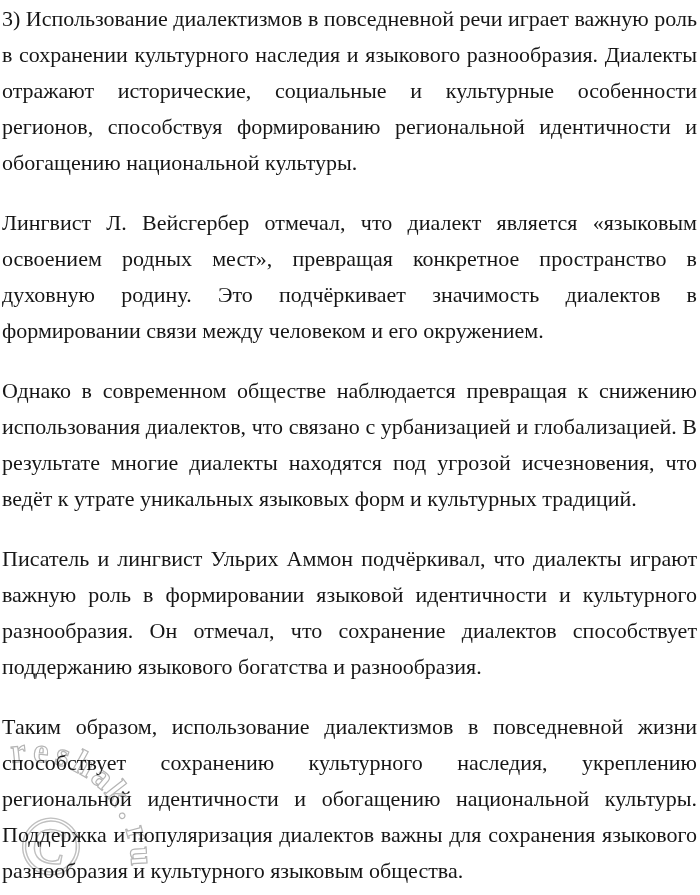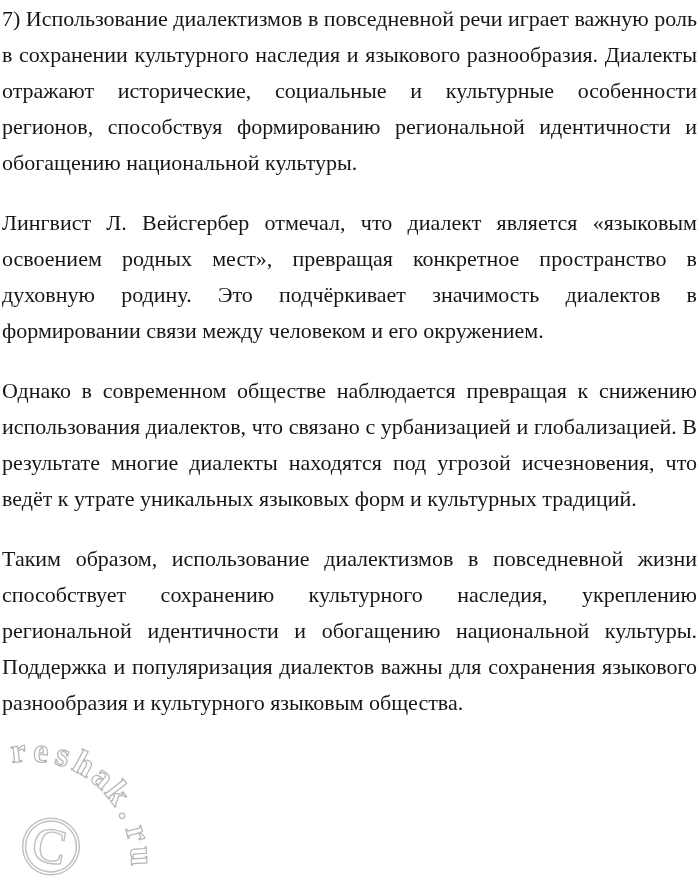--- a/index.html
+++ b/index.html
@@ -80,19 +80,20 @@
         <span class="wm-letter" style="left: 102.589px; top: 776.708px; transform: translate(-50%, -50%) rotate(40.4deg);">a</span>
         <span class="wm-letter" style="left: 118.257px; top: 793.046px; transform: translate(-50%, -50%) rotate(52deg);">k</span>
         <span class="wm-letter" style="left: 130.32px; top: 812.201px; transform: translate(-50%, -50%) rotate(63.6deg);">.</span>
         <span class="wm-letter" style="left: 138.284px; top: 833.39px; transform: translate(-50%, -50%) rotate(75.2deg);">r</span>
         <span class="wm-letter" style="left: 141.825px; top: 855.748px; transform: translate(-50%, -50%) rotate(86.8deg);">u</span>
       </div>
     <span class="wm-copy">©</span>
   </div>
 
   <div class="content">
-    <p>7) Использование диалектизмов в повседневной речи играет важную роль в сохранении культурного наследия и языкового разнообразия. Диалекты отражают исторические, социальные и культурные особенности регионов, способствуя формированию региональной идентичности и обогащению национальной культуры.</p>
+    <p>3) Использование диалектизмов в повседневной речи играет важную роль в сохранении культурного наследия и языкового разнообразия. Диалекты отражают исторические, социальные и культурные особенности регионов, способствуя формированию региональной идентичности и обогащению национальной культуры.</p>
     <p>Лингвист Л. Вейсгербер отмечал, что диалект является «языковым освоением родных мест», превращая конкретное пространство в духовную родину. Это подчёркивает значимость диалектов в формировании связи между человеком и его окружением.</p>
     <p>Однако в современном обществе наблюдается превращая к снижению использования диалектов, что связано с урбанизацией и глобализацией. В результате многие диалекты находятся под угрозой исчезновения, что ведёт к утрате уникальных языковых форм и культурных традиций.</p>
+    <p>Писатель и лингвист Ульрих Аммон подчёркивал, что диалекты играют важную роль в формировании языковой идентичности и культурного разнообразия. Он отмечал, что сохранение диалектов способствует поддержанию языкового богатства и разнообразия.</p>
     <p>Таким образом, использование диалектизмов в повседневной жизни способствует сохранению культурного наследия, укреплению региональной идентичности и обогащению национальной культуры. Поддержка и популяризация диалектов важны для сохранения языкового разнообразия и культурного языковым общества.</p>
   </div>
 
 </div>
 
 </body></html>

